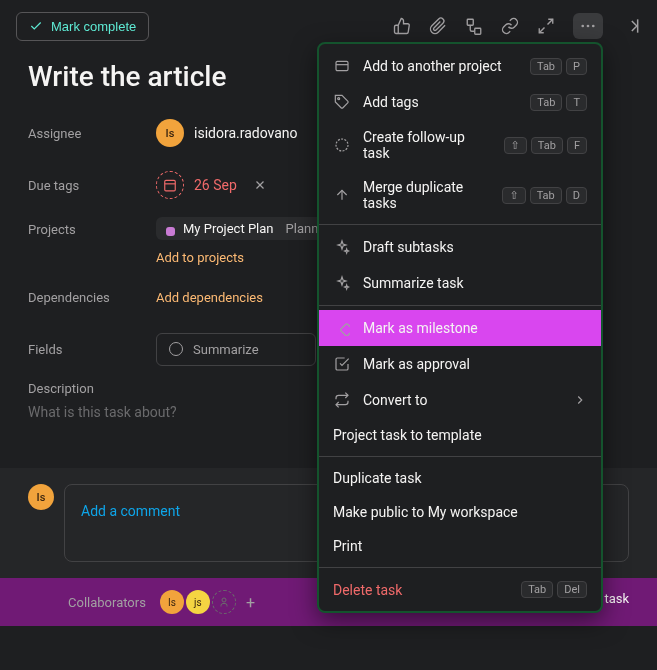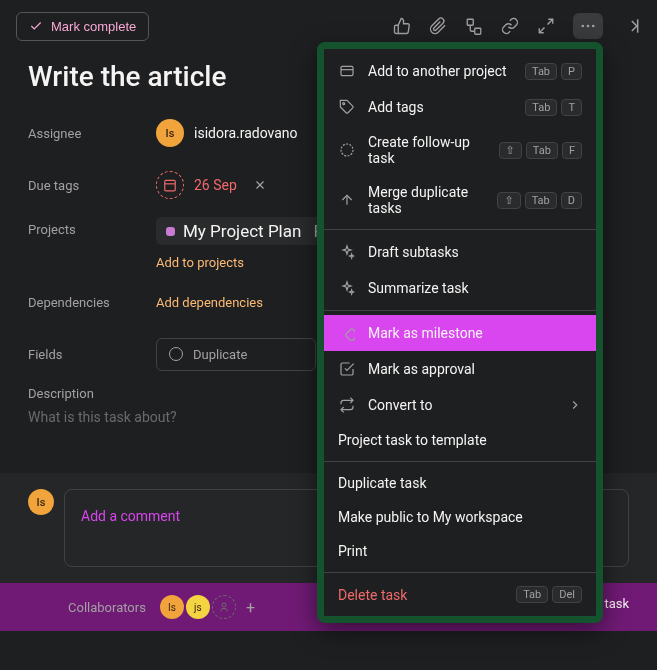--- a/index.html
+++ b/index.html
@@ -23,21 +23,21 @@
       padding: 12px 16px;
       height: 52px;
     }
     .mark-complete-btn {
       display: flex;
       align-items: center;
       gap: 8px;
       background: transparent;
       border: 1px solid #565557;
       border-radius: 6px;
-      color: #f9a8d4;
+      color: #5eead4;
       padding: 6px 12px;
       font-size: 13px;
       cursor: pointer;
     }
     .toolbar-icons {
       display: flex;
       align-items: center;
       gap: 18px;
     }
     .toolbar-icon {
@@ -114,26 +114,26 @@
       color: #f06a6a;
       font-size: 14px;
     }
     .clear-date {
       color: #a2a0a2;
       cursor: pointer;
       margin-left: 6px;
     }
     .project-pill {
       display: flex;
-      align-items: center;
+      align-items: flex-end;
       gap: 8px;
       background: #2a2b2d;
       padding: 4px 10px;
       border-radius: 6px;
-      font-size: 17px;
+      font-size: 13px;
     }
     .project-dot {
       width: 9px;
       height: 9px;
       border-radius: 3px;
       background: #c97bd4;
     }
     .project-section {
       color: #a2a0a2;
       margin-left: 4px;
@@ -184,21 +184,21 @@
       background: #252628;
     }
     .comment-box {
       flex: 1;
       border: 1px solid #424244;
       border-radius: 8px;
       padding: 16px;
       min-height: 78px;
     }
     .comment-placeholder {
-      color: #d946ef;
+      color: #0ea5e9;
       font-size: 14px;
     }
     .footer {
       display: flex;
       align-items: flex-start;
       justify-content: space-between;
       padding: 12px 28px 12px 68px;
       background: #701a75;
     }
     .collab-label {
@@ -243,21 +243,21 @@
       cursor: pointer;
     }
 
     
     .dropdown-menu {
       position: absolute;
       top: 42px;
       right: 54px;
       width: 286px;
       background: #1e1f21;
-      border: 7px solid #14532d;
+      border: 2px solid #14532d;
       border-radius: 8px;
       box-shadow: 0 8px 24px rgba(0,0,0,0.5);
       padding: 4px 0;
       z-index: 100;
     }
     .menu-item {
       display: flex;
       align-items: center;
       padding: 9px 14px;
       gap: 12px;
@@ -415,21 +415,21 @@
 
   <div class="field-row">
     <div class="field-label">Dependencies</div>
     <span class="add-link">Add dependencies</span>
   </div>
 
   <div class="field-row">
     <div class="field-label">Fields</div>
     <div class="fields-pill">
       <span class="priority-circle"></span>
-      <span class="priority-label">Duplicate</span>
+      <span class="priority-label">Summarize</span>
     </div>
   </div>
 
   <div class="description-label">Description</div>
   <div class="description-placeholder">What is this task about?</div>
 </div>
 
 <div class="comment-section">
   <div class="avatar-circle avatar-orange" style="width:26px;height:26px;">Is</div>
   <div class="comment-box">

